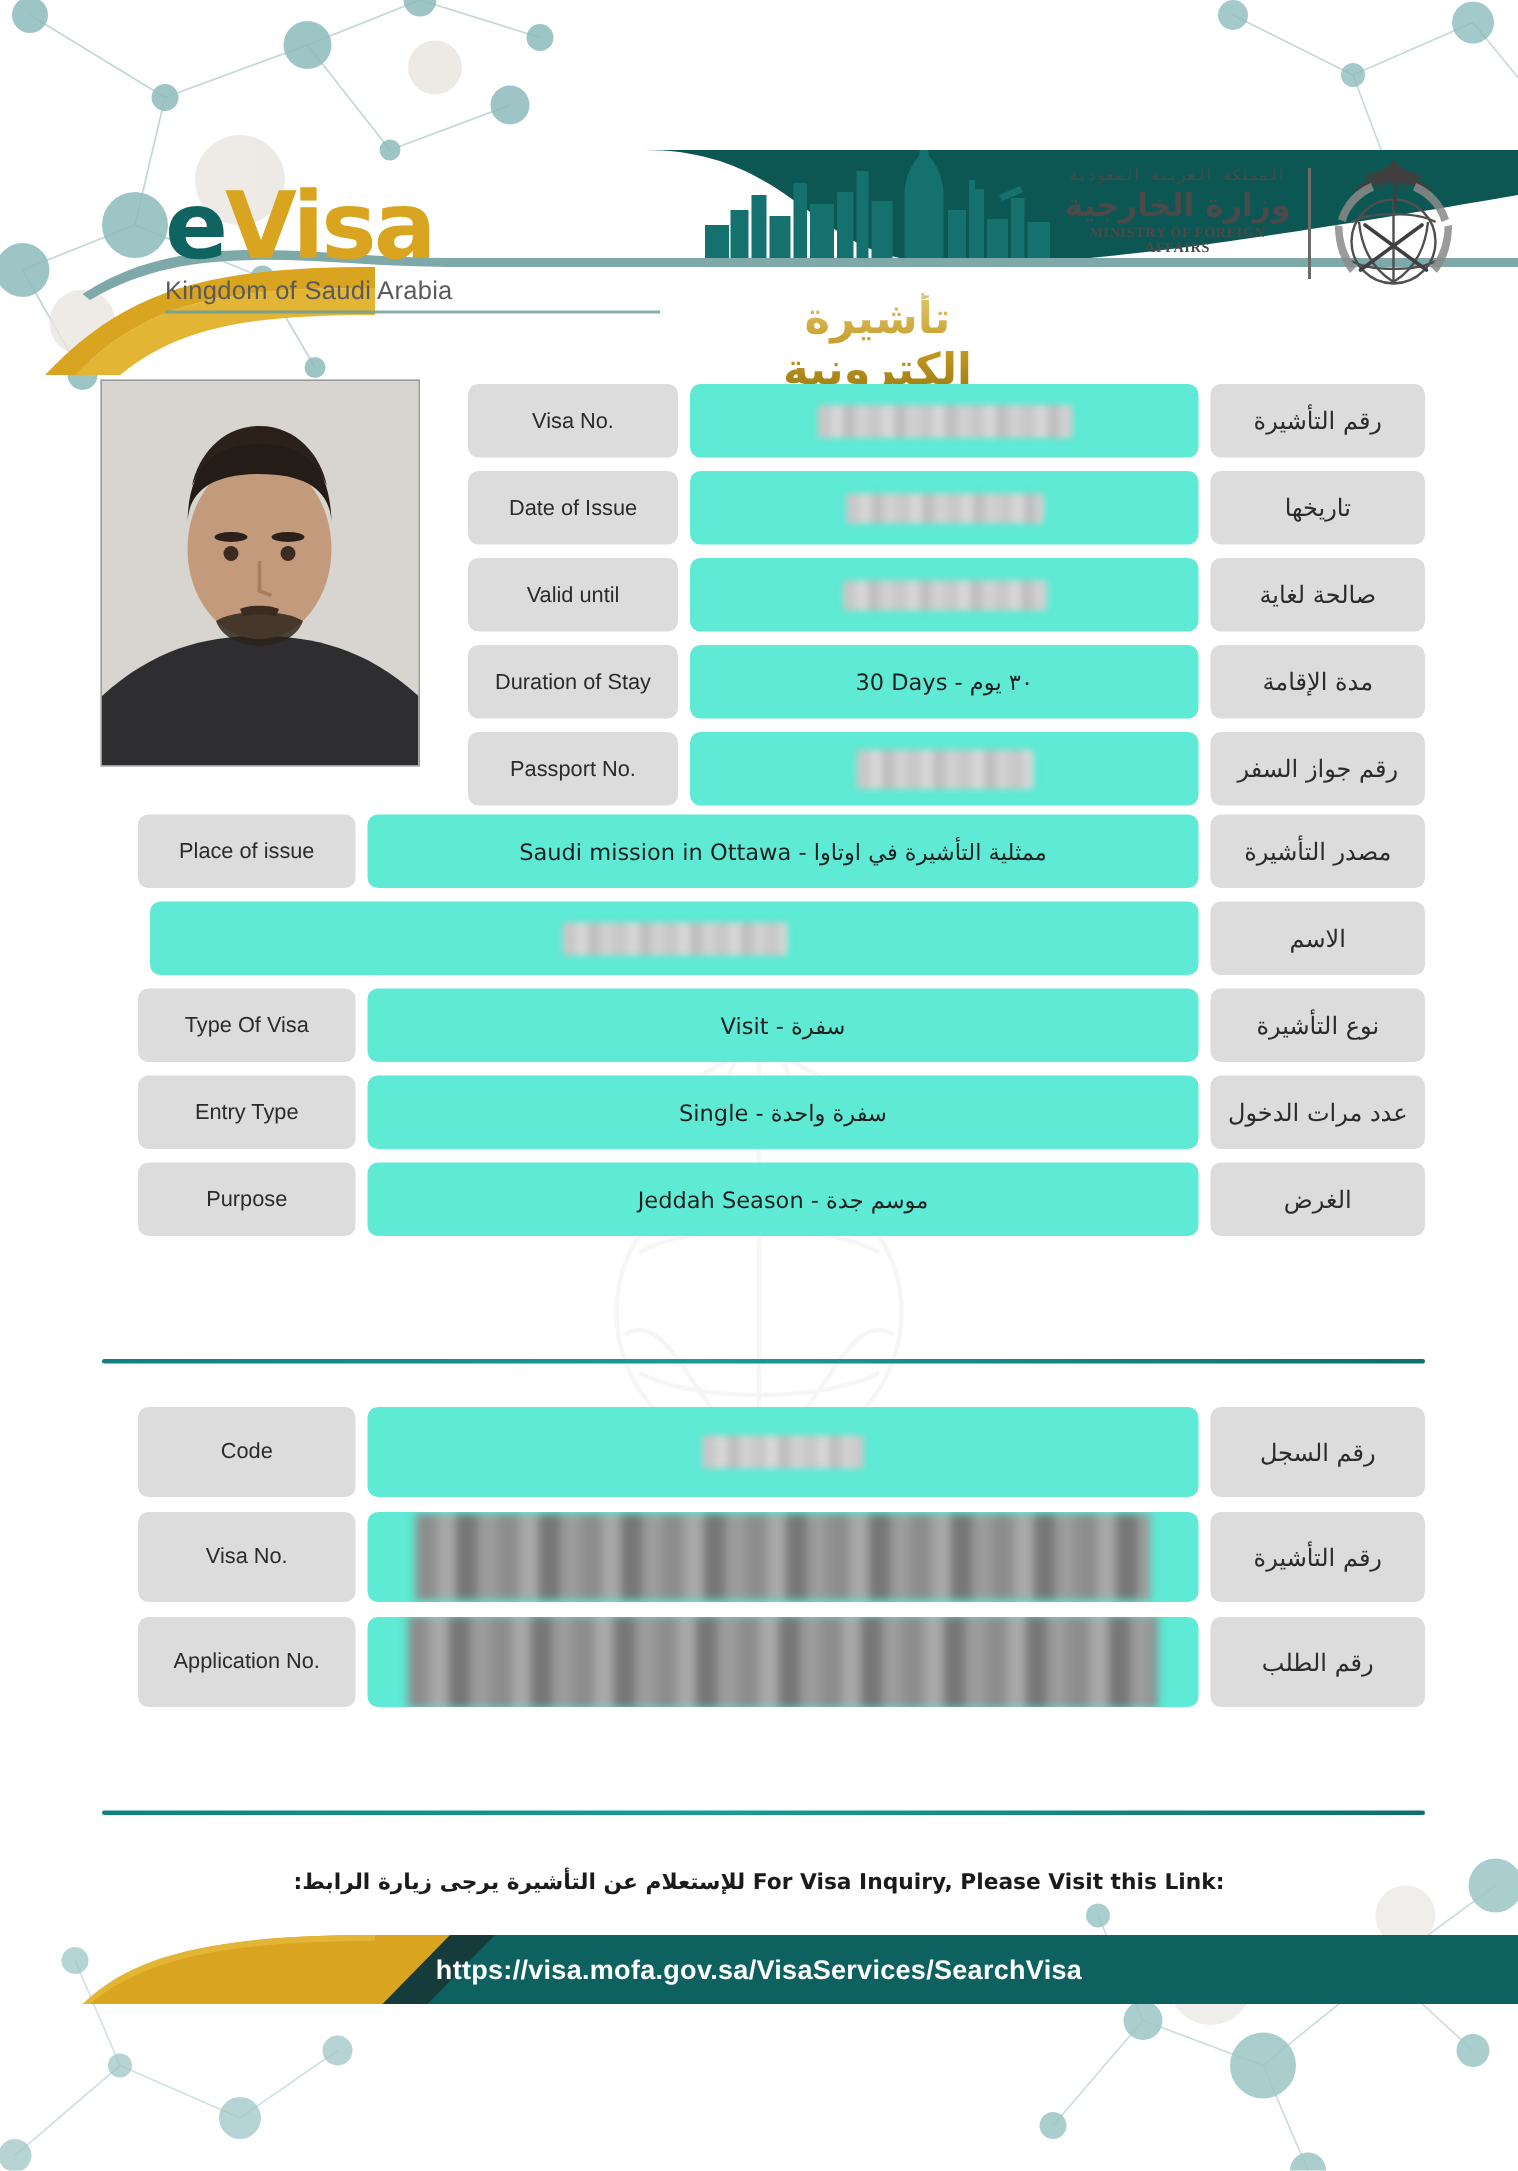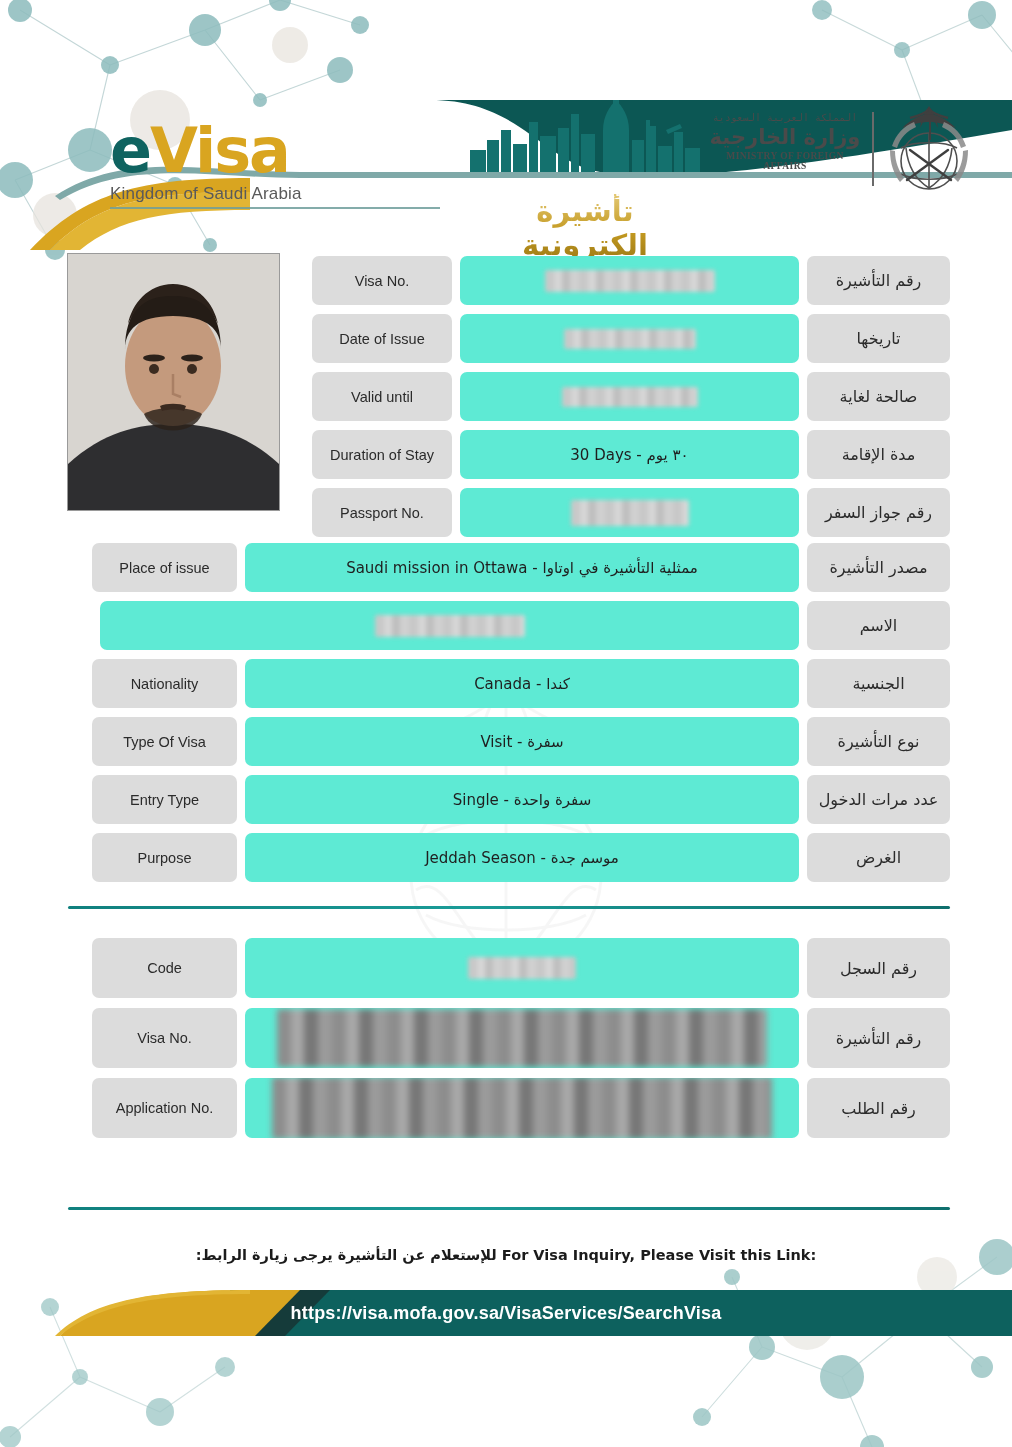--- a/index.html
+++ b/index.html
@@ -360,27 +360,20 @@
       <div class="lbl-ar">مصدر التأشيرة</div>
     </div>
     <div class="row">
       <div class="val">
 
         <span class="redact light" style="width:150px;height:22px;"></span>
       </div>
       <div class="lbl-ar">الاسم</div>
     </div>
     <div class="row">
-      <div class="lbl-en">Nationality</div>
-      <div class="val">
-        <span class="txt">Canada - كندا</span>
-      </div>
-      <div class="lbl-ar">الجنسية</div>
-    </div>
-    <div class="row">
       <div class="lbl-en">Type Of Visa</div>
       <div class="val">
         <span class="txt">Visit - سفرة</span>
       </div>
       <div class="lbl-ar">نوع التأشيرة</div>
     </div>
     <div class="row">
       <div class="lbl-en">Entry Type</div>
       <div class="val">
         <span class="txt">Single - سفرة واحدة</span>

